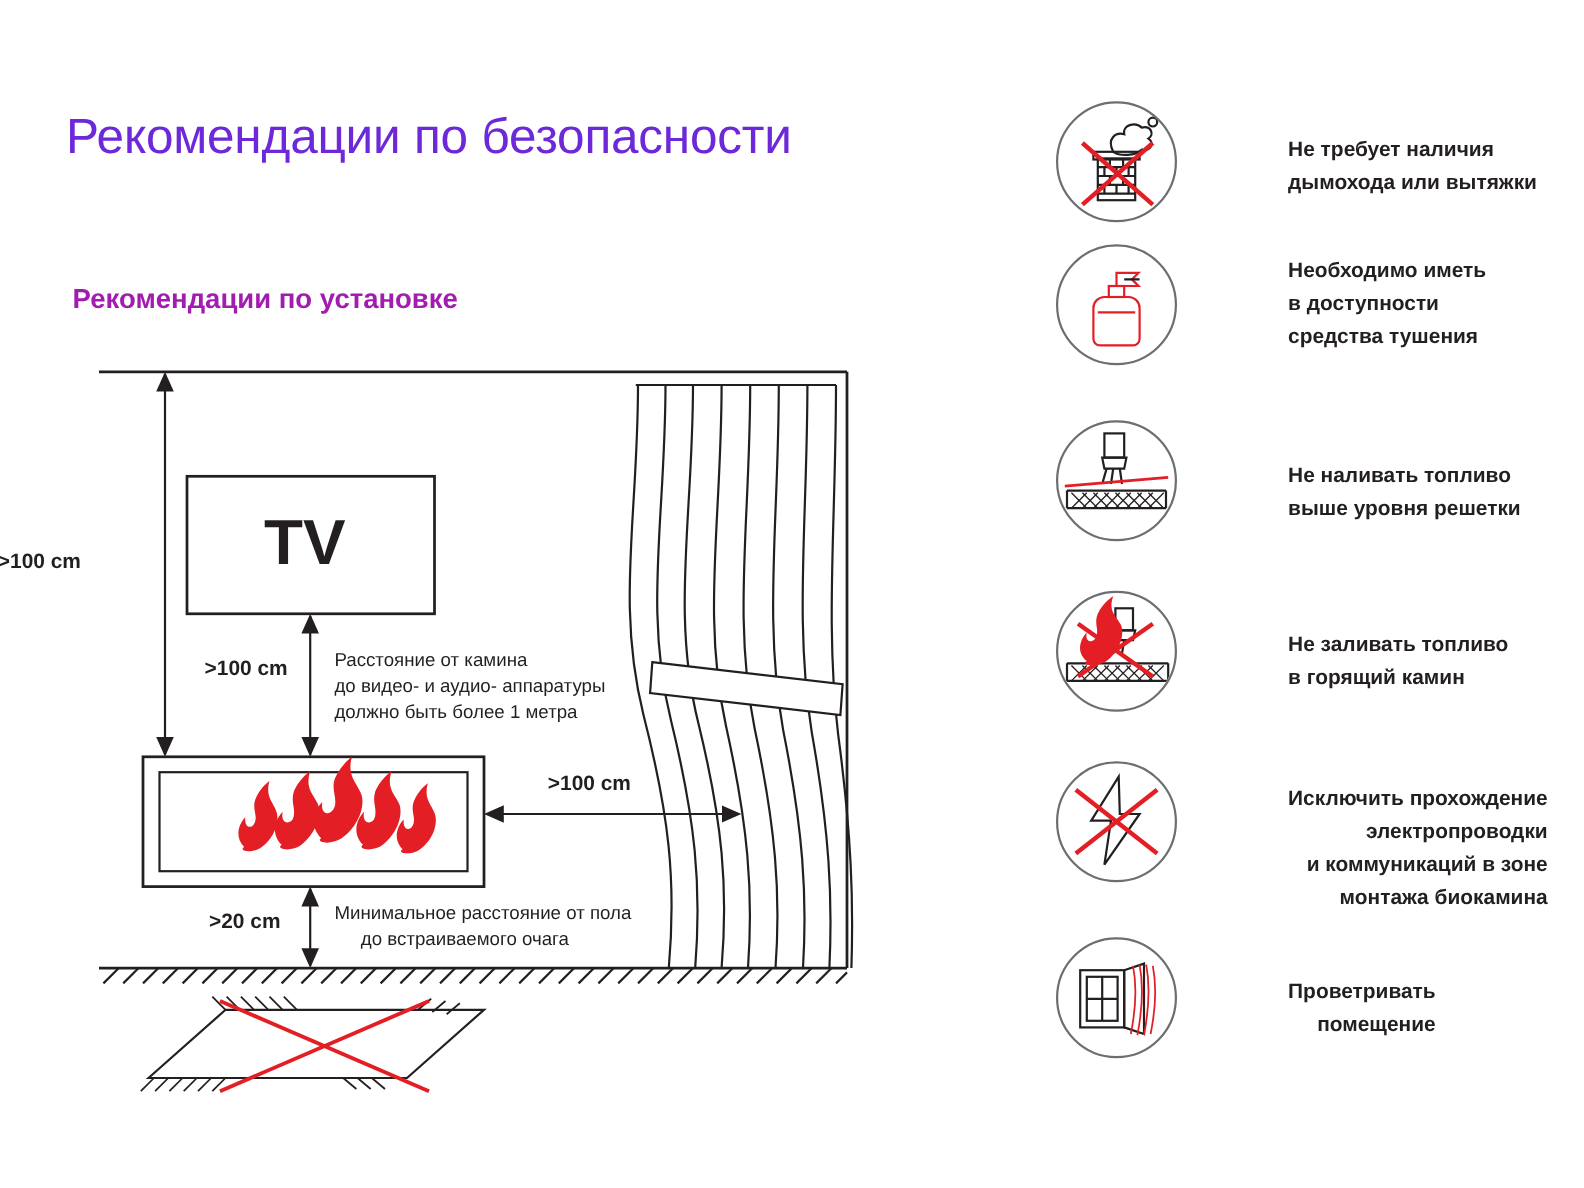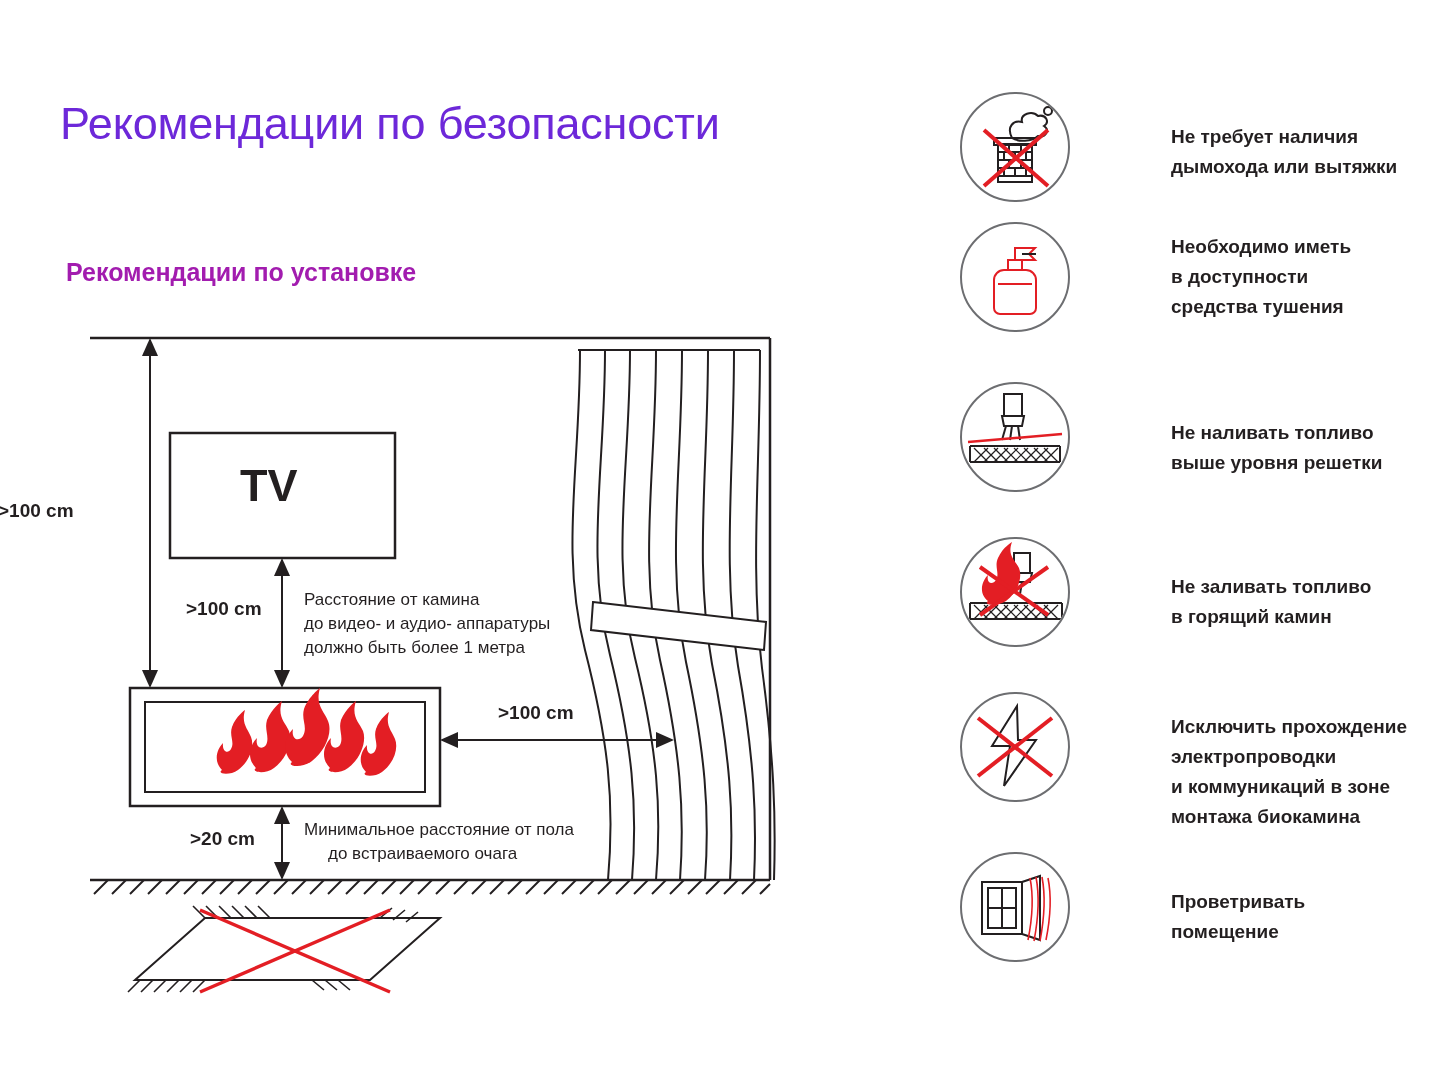--- a/index.html
+++ b/index.html
@@ -56,21 +56,21 @@
   }
   .note {
     position: absolute;
     font-size: 17px;
     line-height: 24px;
     color: #231f20;
     white-space: nowrap;
   }
   #tv-text {
     position: absolute;
-    font-size: 45px;
+    font-size: 58px;
     font-weight: bold;
     color: #231f20;
   }
 
   
   #icon-list {
     position: absolute;
     left: 960px;
     top: 92px;
     width: 460px;
@@ -390,21 +390,21 @@
       <svg width="106" height="106" viewBox="0 0 106 106">
         <g fill="none" stroke="#231f20" stroke-width="2">
           <path d="M55 12 L30 52 h18 L42 92 L74 46 h-18 z"></path>
         </g>
         <g stroke="#e31e24" stroke-width="4">
           <line x1="16" y1="24" x2="90" y2="82"></line>
           <line x1="90" y1="24" x2="16" y2="82"></line>
         </g>
       </svg>
     </div>
-    <div class="icon-text" style="top:620px;">Исключить прохождение
+    <div class="icon-text" style="top:620px;text-align:right;">Исключить прохождение
 электропроводки
 и коммуникаций в зоне
 монтажа биокамина</div>
   </div>
 
   <div class="icon-row">
     <div class="icon-circle" style="top:760px;">
       <svg width="106" height="106" viewBox="0 0 106 106">
         <g fill="none" stroke="#231f20" stroke-width="2">
           <rect x="20" y="28" width="40" height="52"></rect>
@@ -414,17 +414,17 @@
           <path d="M60 28 L78 22 L78 86 L60 80 Z"></path>
         </g>
         <g fill="none" stroke="#e31e24" stroke-width="1.6">
           <path d="M68 24 C72 44 70 66 66 86"></path>
           <path d="M74 23 C78 44 76 66 72 87"></path>
           <path d="M80 23 C84 44 82 66 78 87"></path>
           <path d="M86 24 C90 44 88 66 84 86"></path>
         </g>
       </svg>
     </div>
-    <div class="icon-text" style="top:795px;">Проветривать
+    <div class="icon-text" style="top:795px;text-align:right;">Проветривать
 помещение</div>
   </div>
 
 </div>
 
 </body></html>

